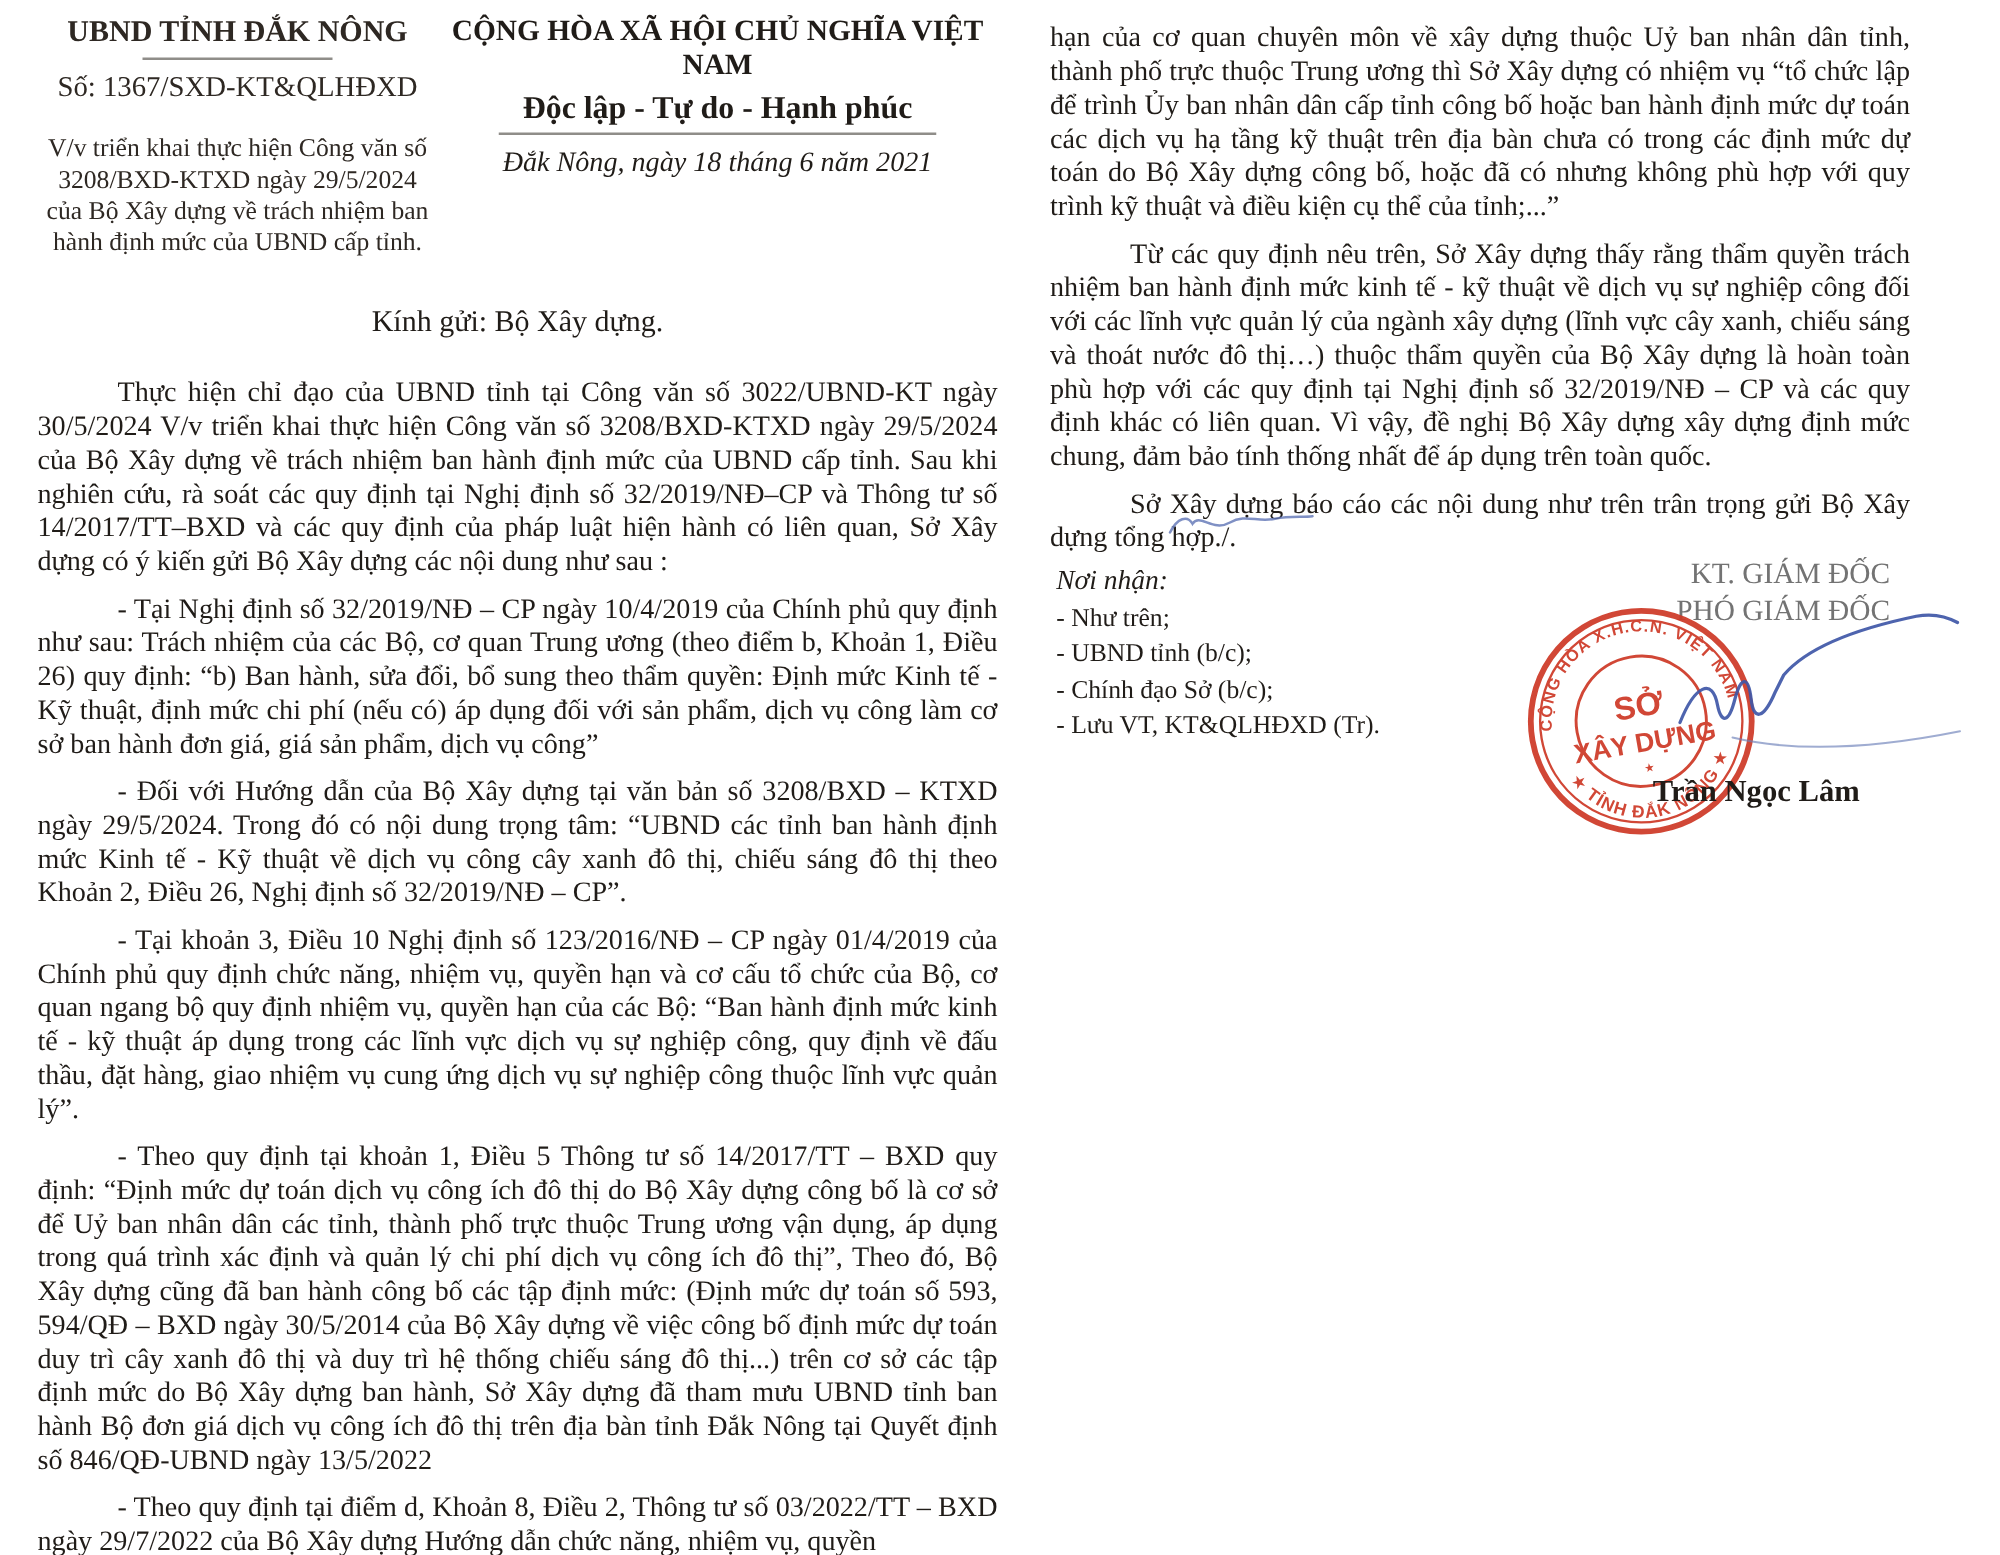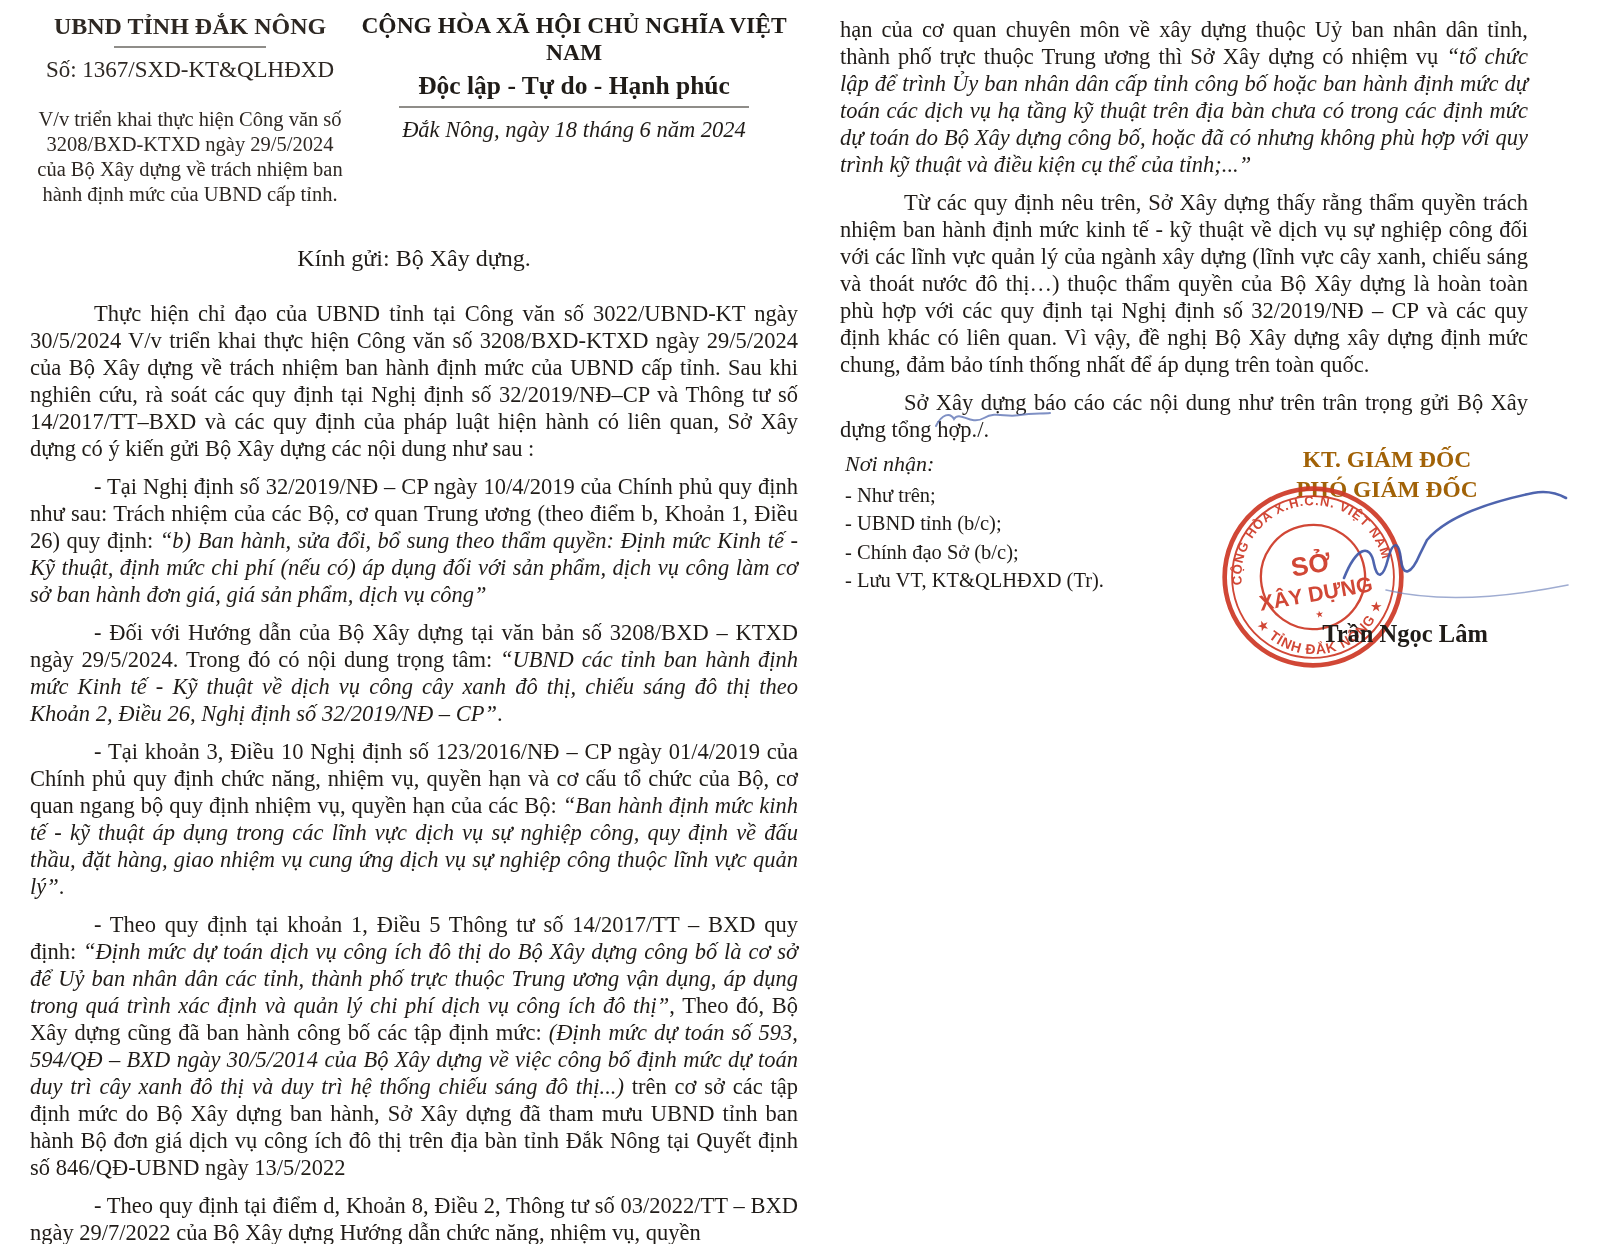--- a/index.html
+++ b/index.html
@@ -17,25 +17,25 @@
   .org-number{font-size:23px;margin-bottom:24px;}
   .org-subject{font-size:20.5px;line-height:25px;}
   .motto{width:448px;text-align:center;}
   .m1{font-size:23.5px;font-weight:bold;}
   .m2{font-size:25.5px;font-weight:bold;margin-top:5px;}
   .m-rule{width:350px;border-top:2px solid #8f8d89;margin:5px auto 9px;}
   .m3{font-style:italic;font-size:22.5px;}
   .salutation{text-align:center;font-size:24px;margin:38px 0 28px;}
   .para{font-size:22.5px;line-height:27px;text-align:justify;text-indent:64px;margin:0 0 11px;}
   .np{text-indent:0;}
-  .it{font-style:italic;}
+  .it{}
   .recipients{position:absolute;left:845px;top:450px;font-size:20.5px;line-height:28.5px;}
   .rec-label{font-weight:normal;font-style:italic;font-size:22px;margin-bottom:2px;}
-  .sig-title{position:absolute;left:1262px;top:444px;width:250px;text-align:center;
-    font-weight:bold;font-size:23.5px;line-height:30px;color:#a16207;}
+  .sig-title{position:absolute;left:1262px;top:444px;width:250px;text-align:right;
+    font-weight:normal;font-size:23.5px;line-height:30px;color:#737373;}
   .signer{position:absolute;left:1290px;top:620px;width:230px;text-align:center;
     font-weight:bold;font-size:24.5px;}
   .stamp{position:absolute;left:1220px;top:484px;width:186px;height:186px;
     transform:rotate(-10deg);opacity:.93;}
   .stx{fill:#ce3a27;font-weight:bold;font-family:"Liberation Sans","DejaVu Sans",sans-serif;}
   .sign{position:absolute;left:1328px;top:486px;width:255px;height:140px;}
   .paraph{position:absolute;left:930px;top:402px;width:125px;height:32px;}
 </style>
 </head>
 <body>
@@ -47,21 +47,21 @@
       <div class="org">
         <div class="org-parent">UBND TỈNH ĐẮK NÔNG</div>
         <div class="org-rule"></div>
         <div class="org-number">Số: 1367/SXD-KT&amp;QLHĐXD</div>
         <div class="org-subject">V/v triển khai thực hiện Công văn số 3208/BXD-KTXD ngày 29/5/2024 của Bộ Xây dựng về trách nhiệm ban hành định mức của UBND cấp tỉnh.</div>
       </div>
       <div class="motto">
         <div class="m1">CỘNG HÒA XÃ HỘI CHỦ NGHĨA VIỆT NAM</div>
         <div class="m2">Độc lập - Tự do - Hạnh phúc</div>
         <div class="m-rule"></div>
-        <div class="m3">Đắk Nông, ngày 18 tháng 6  năm 2024</div>
+        <div class="m3">Đắk Nông, ngày 18 tháng 6  năm 2021</div>
       </div>
     </div>
 
     <div class="salutation">Kính gửi: Bộ Xây dựng.</div>
 
     <p class="para"><span>Thực hiện chỉ đạo của UBND tỉnh tại Công văn số 3022/UBND-KT ngày 30/5/2024 V/v triển khai thực hiện Công văn số 3208/BXD-KTXD ngày 29/5/2024 của Bộ Xây dựng về trách nhiệm ban hành định mức của UBND cấp tỉnh. Sau khi nghiên cứu, rà soát các quy định tại Nghị định số 32/2019/NĐ–CP và Thông tư số 14/2017/TT–BXD và các quy định của pháp luật hiện hành có liên quan, Sở Xây dựng có ý kiến gửi Bộ Xây dựng các nội dung như sau :</span></p>
     <p class="para"><span>- Tại Nghị định số 32/2019/NĐ – CP ngày 10/4/2019 của Chính phủ quy định như sau: Trách nhiệm của các Bộ, cơ quan Trung ương (theo điểm b, Khoản 1, Điều 26) quy định: </span><span class="it">“b) Ban hành, sửa đổi, bổ sung theo thẩm quyền: Định mức Kinh tế - Kỹ thuật, định mức chi phí (nếu có) áp dụng đối với sản phẩm, dịch vụ công làm cơ sở ban hành đơn giá, giá sản phẩm, dịch vụ công”</span></p>
     <p class="para"><span>- Đối với Hướng dẫn của Bộ Xây dựng tại văn bản số 3208/BXD – KTXD ngày 29/5/2024. Trong đó có nội dung trọng tâm: </span><span class="it">“UBND các tỉnh ban hành định mức Kinh tế - Kỹ thuật về dịch vụ công cây xanh đô thị, chiếu sáng đô thị theo Khoản 2, Điều 26, Nghị định số 32/2019/NĐ – CP”</span><span>.</span></p>
     <p class="para"><span>- Tại khoản 3, Điều 10 Nghị định số 123/2016/NĐ – CP ngày 01/4/2019 của Chính phủ quy định chức năng, nhiệm vụ, quyền hạn và cơ cấu tổ chức của Bộ, cơ quan ngang bộ quy định nhiệm vụ, quyền hạn của các Bộ: </span><span class="it">“Ban hành định mức kinh tế - kỹ thuật áp dụng trong các lĩnh vực dịch vụ sự nghiệp công, quy định về đấu thầu, đặt hàng, giao nhiệm vụ cung ứng dịch vụ sự nghiệp công thuộc lĩnh vực quản lý”</span><span>.</span></p>
     <p class="para"><span>- Theo quy định tại khoản 1, Điều 5 Thông tư số 14/2017/TT – BXD quy định: </span><span class="it">“Định mức dự toán dịch vụ công ích đô thị do Bộ Xây dựng công bố là cơ sở để Uỷ ban nhân dân các tỉnh, thành phố trực thuộc Trung ương vận dụng, áp dụng trong quá trình xác định và quản lý chi phí dịch vụ công ích đô thị”</span><span>, Theo đó, Bộ Xây dựng cũng đã ban hành công bố các tập định mức: </span><span class="it">(Định mức dự toán số 593, 594/QĐ – BXD ngày 30/5/2014 của Bộ Xây dựng về việc công bố định mức dự toán duy trì cây xanh đô thị và duy trì hệ thống chiếu sáng đô thị...)</span><span> trên cơ sở các tập định mức do Bộ Xây dựng ban hành, Sở Xây dựng đã tham mưu UBND tỉnh ban hành Bộ đơn giá dịch vụ công ích đô thị trên địa bàn tỉnh Đắk Nông tại Quyết định số 846/QĐ-UBND ngày 13/5/2022</span></p>

